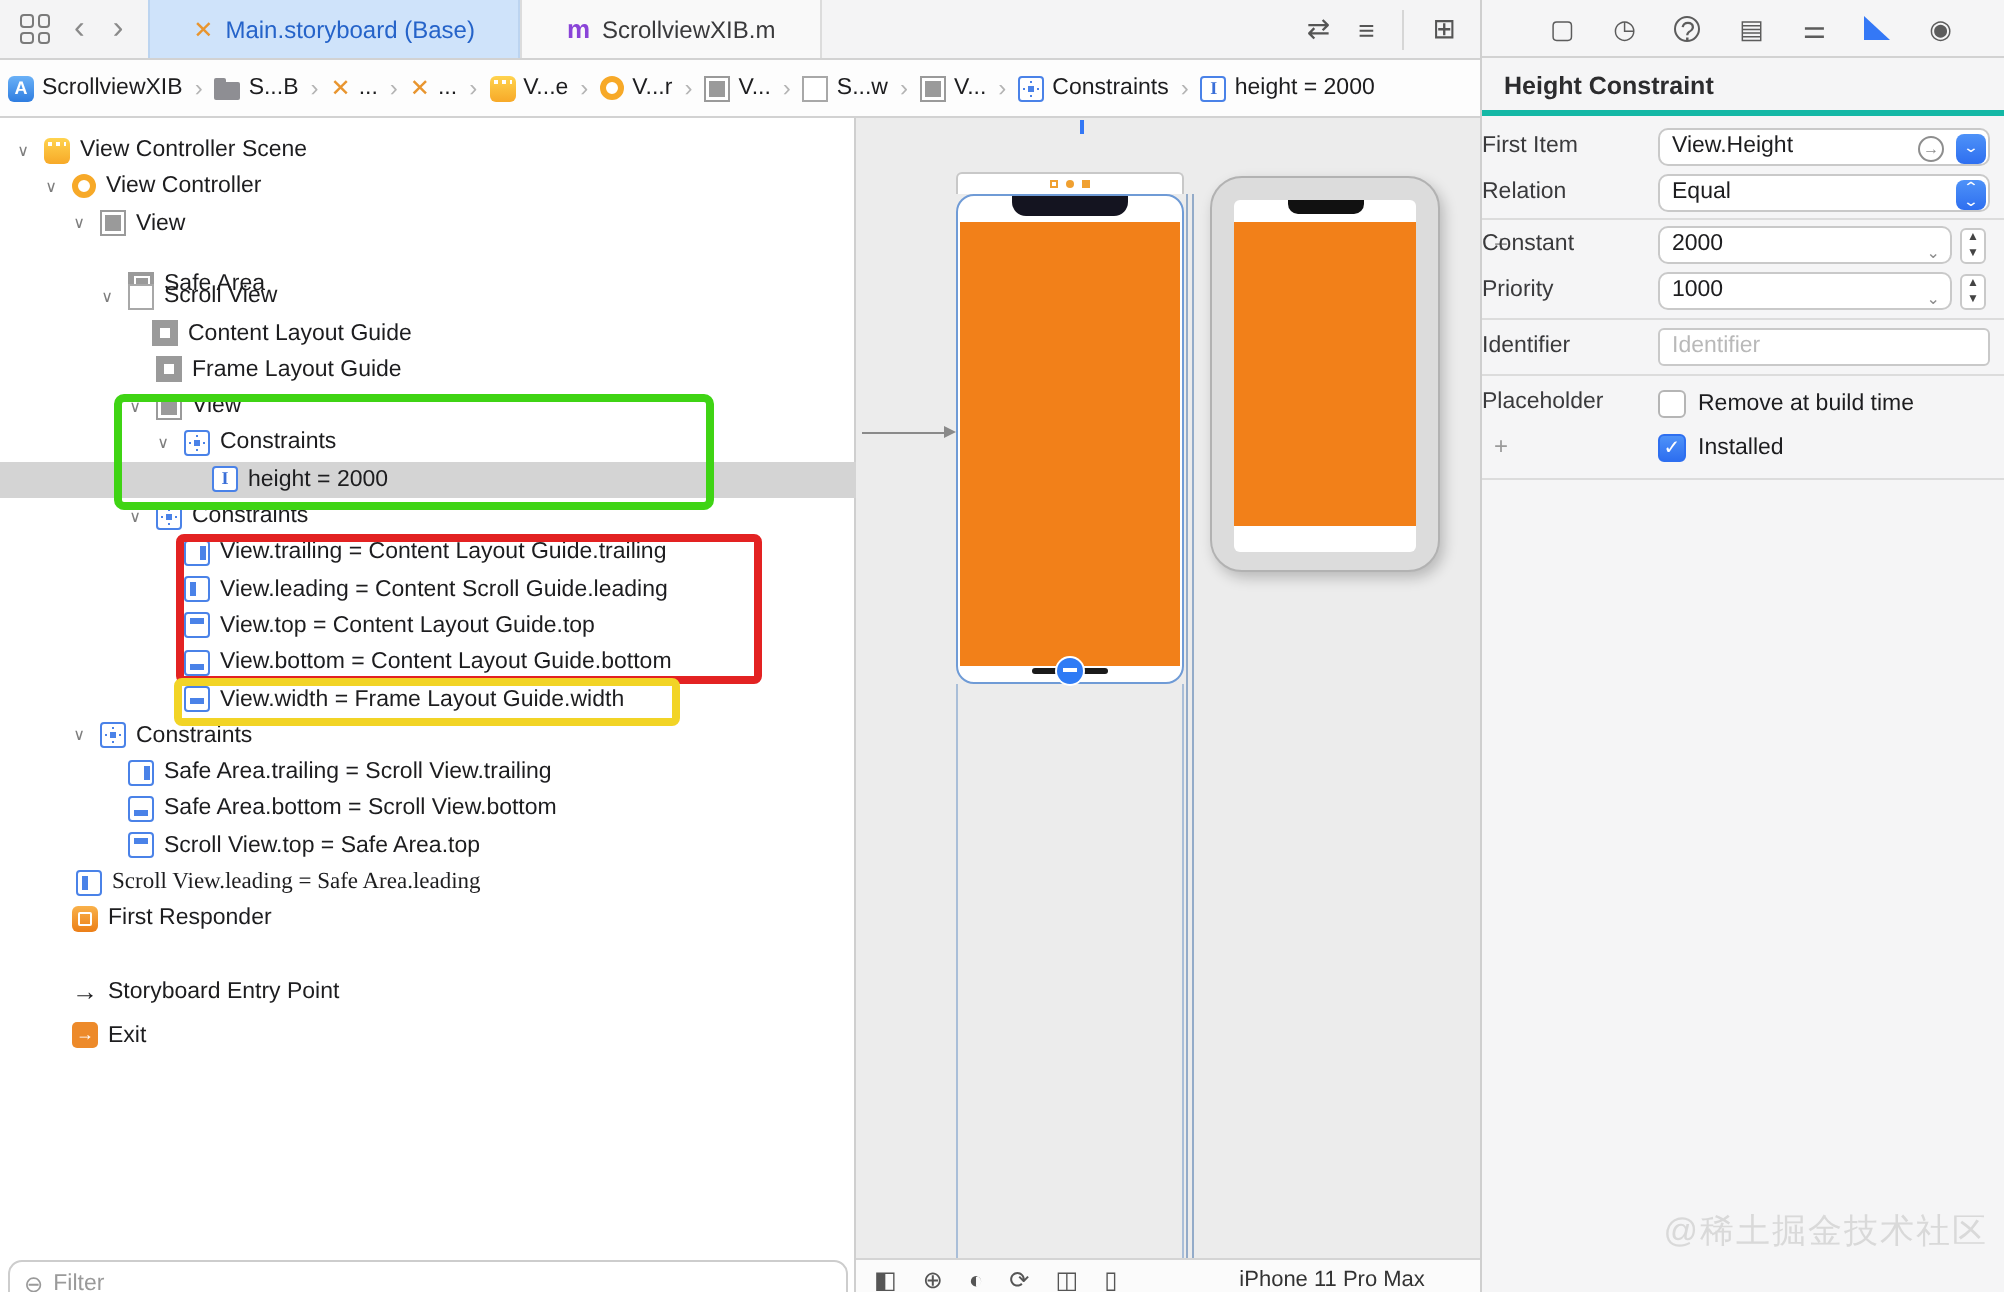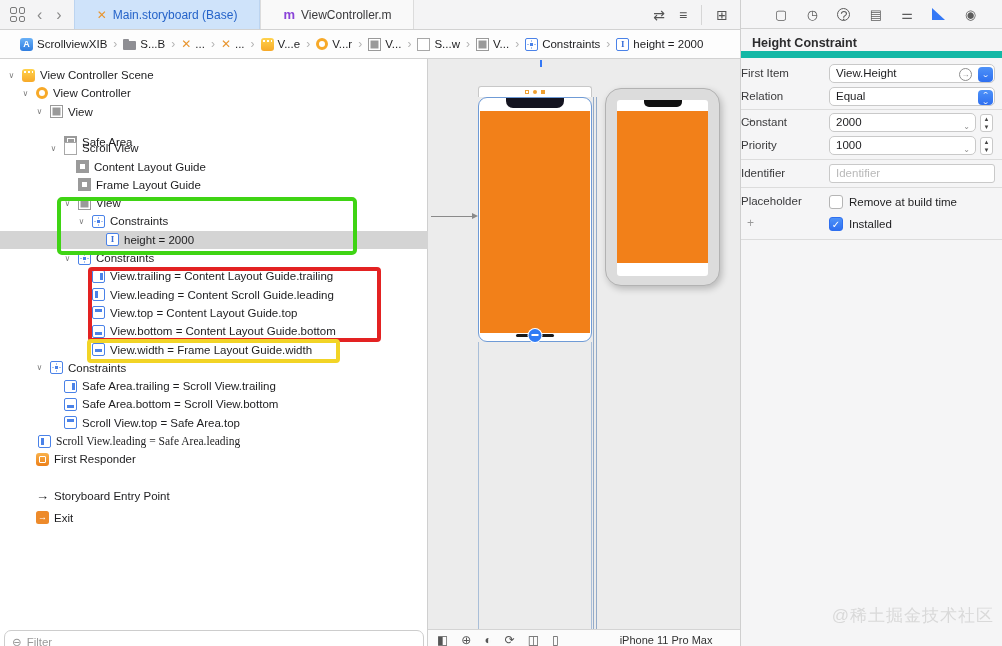--- a/index.html
+++ b/index.html
@@ -20,21 +20,21 @@
          background:#f9f9f9; border-left:1px solid #dcdcdc; border-right:1px solid #dcdcdc; }
   .tab.active { background:#cfe3fa; color:#2563c9; border-color:#bcd4f0; }
   .tab .x-ic { color:#e8952f; font-weight:bold; font-size:12px; }
   .tab .m-ic { color:#8a44d8; font-weight:bold; font-size:13px; }
   .topbar-right { margin-left:auto; display:flex; align-items:center; gap:14px; padding-right:12px; color:#555; }
   .topbar-right .tb-ic { font-size:14px; }
   .tb-divider { width:1px; height:20px; background:#d6d6d6; }
 
   
   .pathbar { position:absolute; left:0; top:30px; width:740px; height:29px; background:#fdfdfd;
-             border-bottom:1px solid #d2d2d2; display:flex; align-items:center; padding:0 20px;
+             border-bottom:1px solid #d2d2d2; display:flex; align-items:center; padding:0 4px;
              gap:5px; font-size:11.5px; white-space:nowrap; overflow:hidden; }
   .crumb { display:flex; align-items:center; gap:4px; }
   .crumb-sep { color:#b4b4b4; font-size:12px; padding:0 1px; }
 
   
   .ic { display:inline-block; width:13px; height:13px; position:relative; flex:none; }
   .ic-app { background:linear-gradient(#6ab1f7,#2f7de0); border-radius:3px; }
   .ic-app::before { content:"A"; position:absolute; inset:0; color:#fff; font-size:9px; font-weight:bold; text-align:center; line-height:13px; }
   .ic-folder { width:13px; height:9px; margin-top:3px; background:#8e8e93; border-radius:1px; }
   .ic-folder::before { content:""; position:absolute; left:0; top:-2px; width:6px; height:3px; background:#8e8e93; border-radius:1px 1px 0 0; }
@@ -119,21 +119,21 @@
 
   
   .inspector { position:absolute; left:740px; top:0; width:262px; height:646px; background:#f5f5f6;
       border-left:1px solid #cfcfcf; }
   .insp-tabs { position:absolute; left:0; top:0; width:100%; height:29px; border-bottom:1px solid #d2d2d2;
       display:flex; align-items:center; justify-content:space-between; padding:0 26px 0 34px; color:#5c5c5c; }
   .insp-tabs .itab { font-size:13px; line-height:1; }
   .itab-qm { width:13px; height:13px; border:1.2px solid #5c5c5c; border-radius:50%; font-size:8px;
       text-align:center; line-height:12px; }
   .itab-ruler { width:0; height:0; border-left:13px solid #3478f6; border-top:12px solid transparent; }
-  .insp-header { position:absolute; left:0; top:29px; width:100%; height:29px; border-bottom:7px solid #14b8a6;
+  .insp-header { position:absolute; left:0; top:29px; width:100%; height:29px; border-bottom:3px solid #14b8a6;
       font-size:12.5px; font-weight:bold; color:#2c2c2e; line-height:29px; padding-left:11px; }
   .frow { position:absolute; height:19px; display:flex; align-items:center; }
   .flabel { position:absolute; left:0; width:82px; text-align:left; font-size:11.5px; color:#3a3a3c; line-height:19px; }
   .ffield { position:absolute; left:88px; height:19px; background:#fff; border:1px solid #c9c9c9;
       border-radius:5px; font-size:11.5px; line-height:17px; padding:0 6px; color:#1d1d1f; }
   .ffield .ph { color:#b9b9b9; }
   .popup-cap { position:absolute; right:1.5px; top:1.5px; width:15px; height:15px; border-radius:4px;
       background:linear-gradient(#4e92f8,#2e6ff0); color:#fff; text-align:center; }
   .popup-cap .ch { display:block; font-size:7px; line-height:7px; transform:scaleX(1.4); }
   .combo-chev { position:absolute; right:5px; top:4px; color:#8e8e8e; font-size:8px; }
@@ -166,21 +166,21 @@
       <span class="navchev">‹</span>
       <span class="navchev">›</span>
     </div>
     <div class="tabs">
         <div class="tab active">
           <span class="x-ic">✕</span>
           <span>Main.storyboard (Base)</span>
         </div>
         <div class="tab">
           <span class="m-ic">m</span>
-          <span>ViewController.m</span>
+          <span>ScrollviewXIB.m</span>
         </div>
       </div>
     <div class="topbar-right">
         <span class="tb-ic">⇄</span>
         <span class="tb-ic">≡</span>
         <span class="tb-divider"></span>
         <span class="tb-ic">⊞</span>
       </div>
   </div>
 

